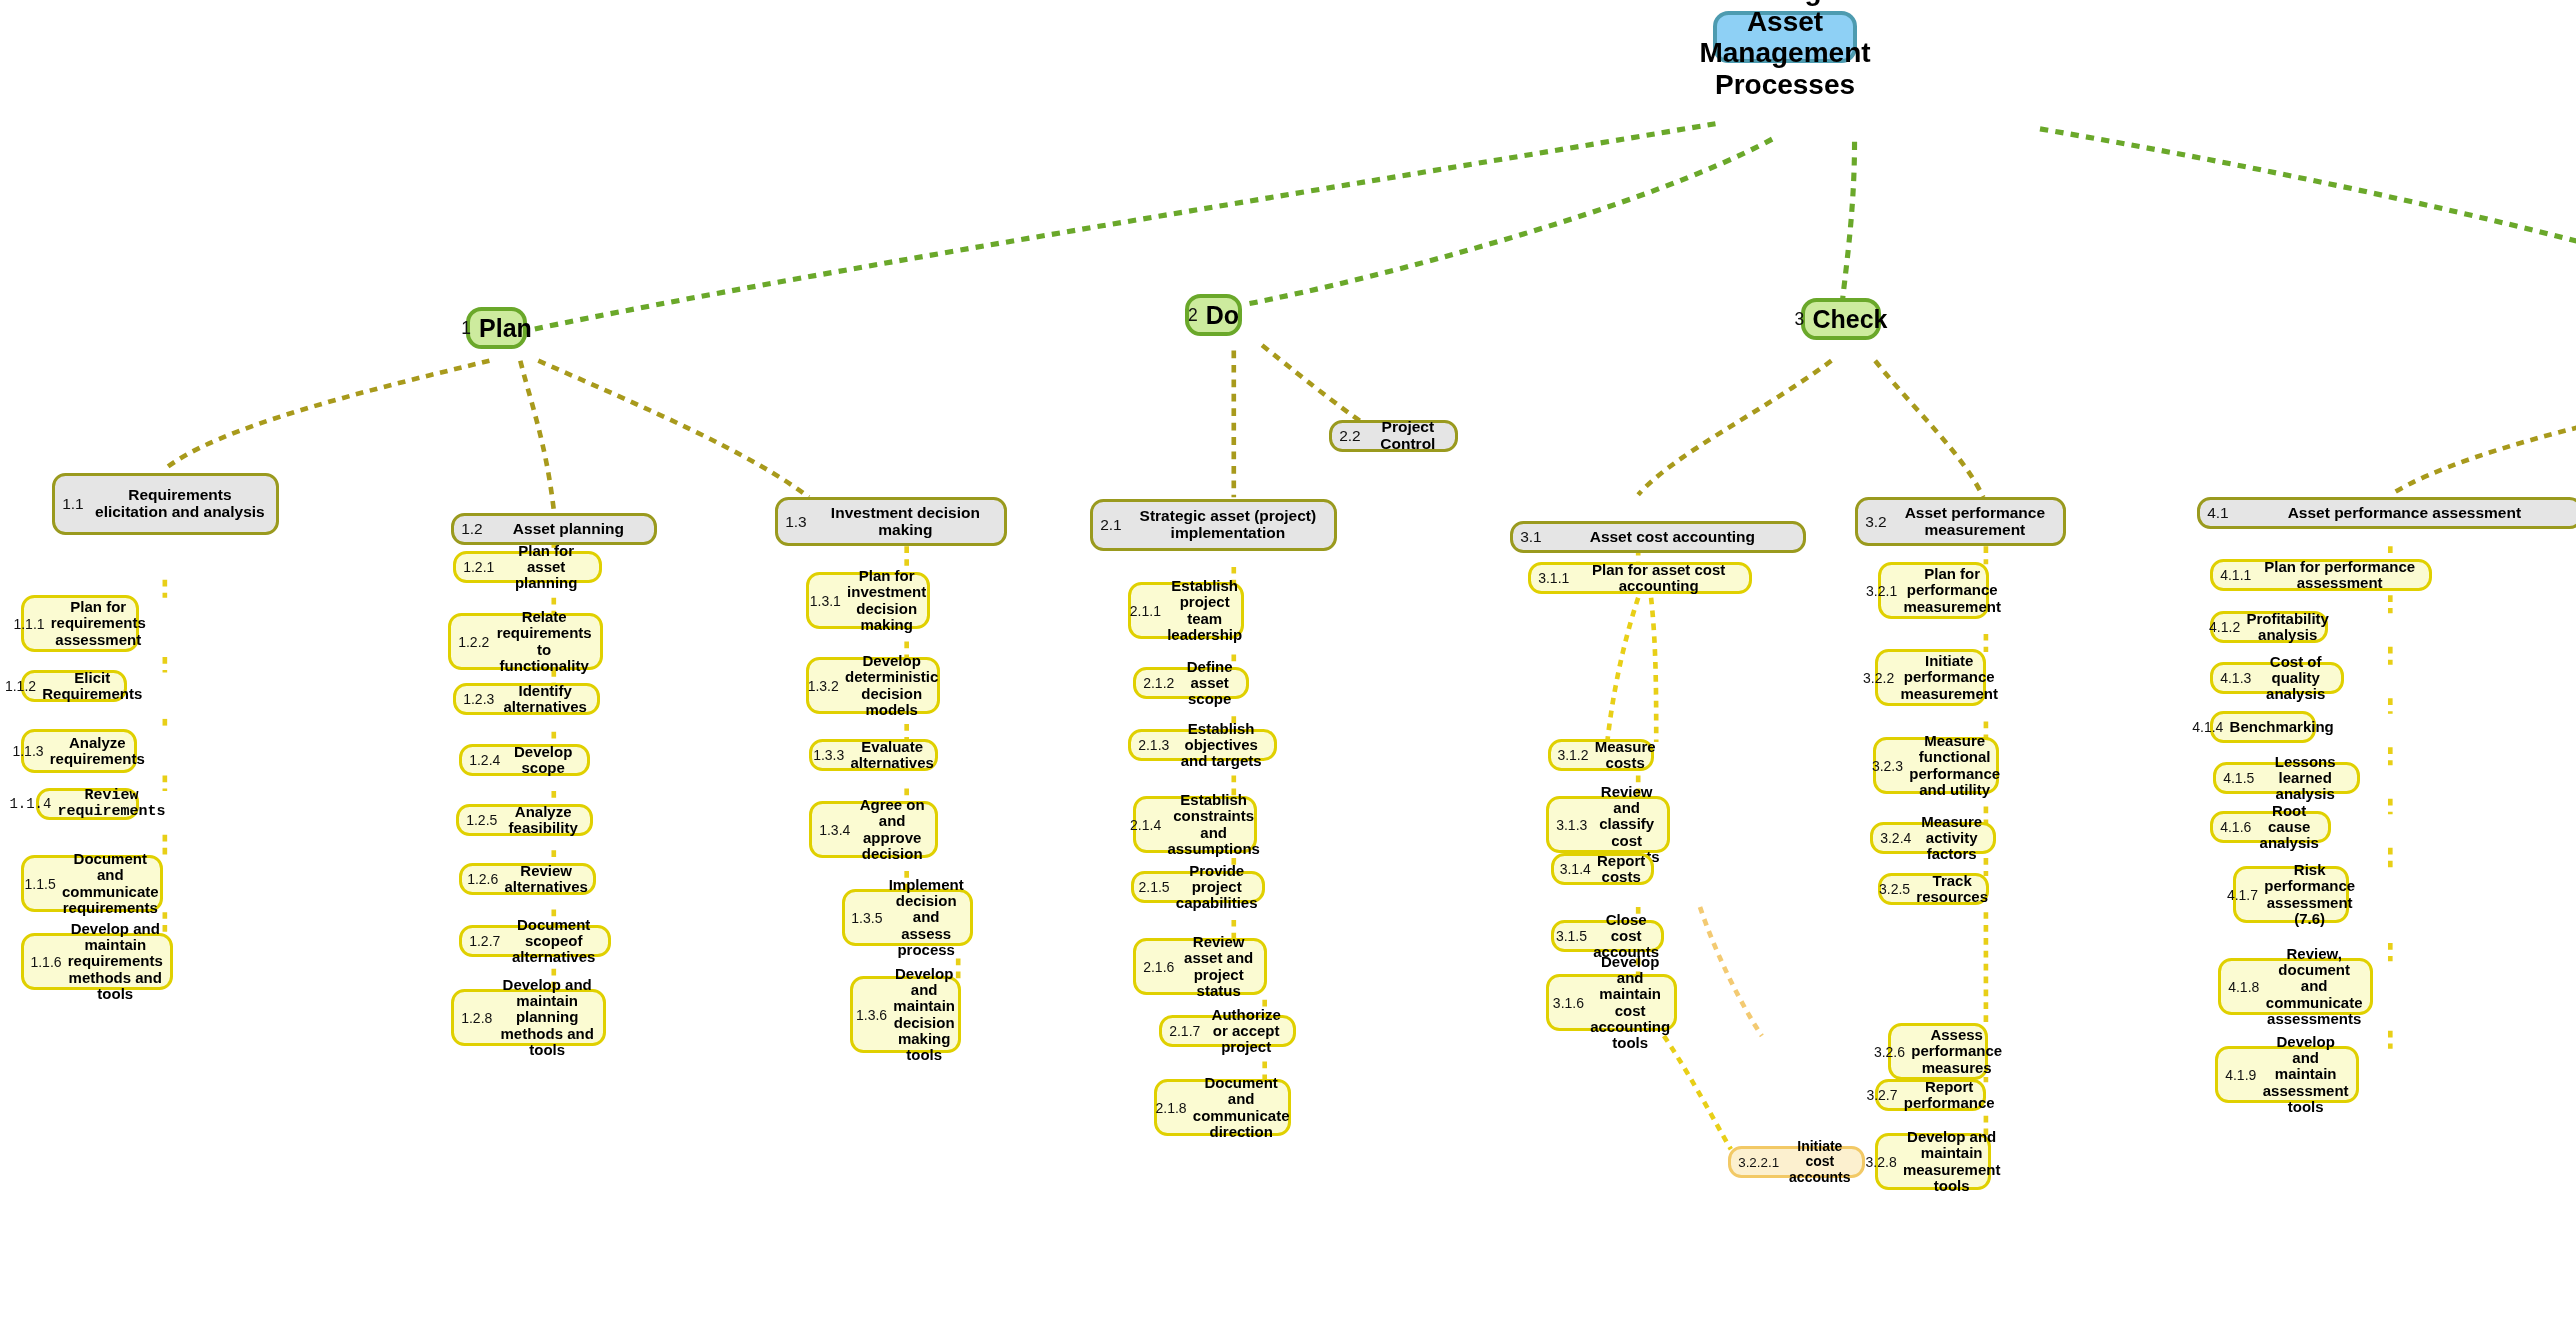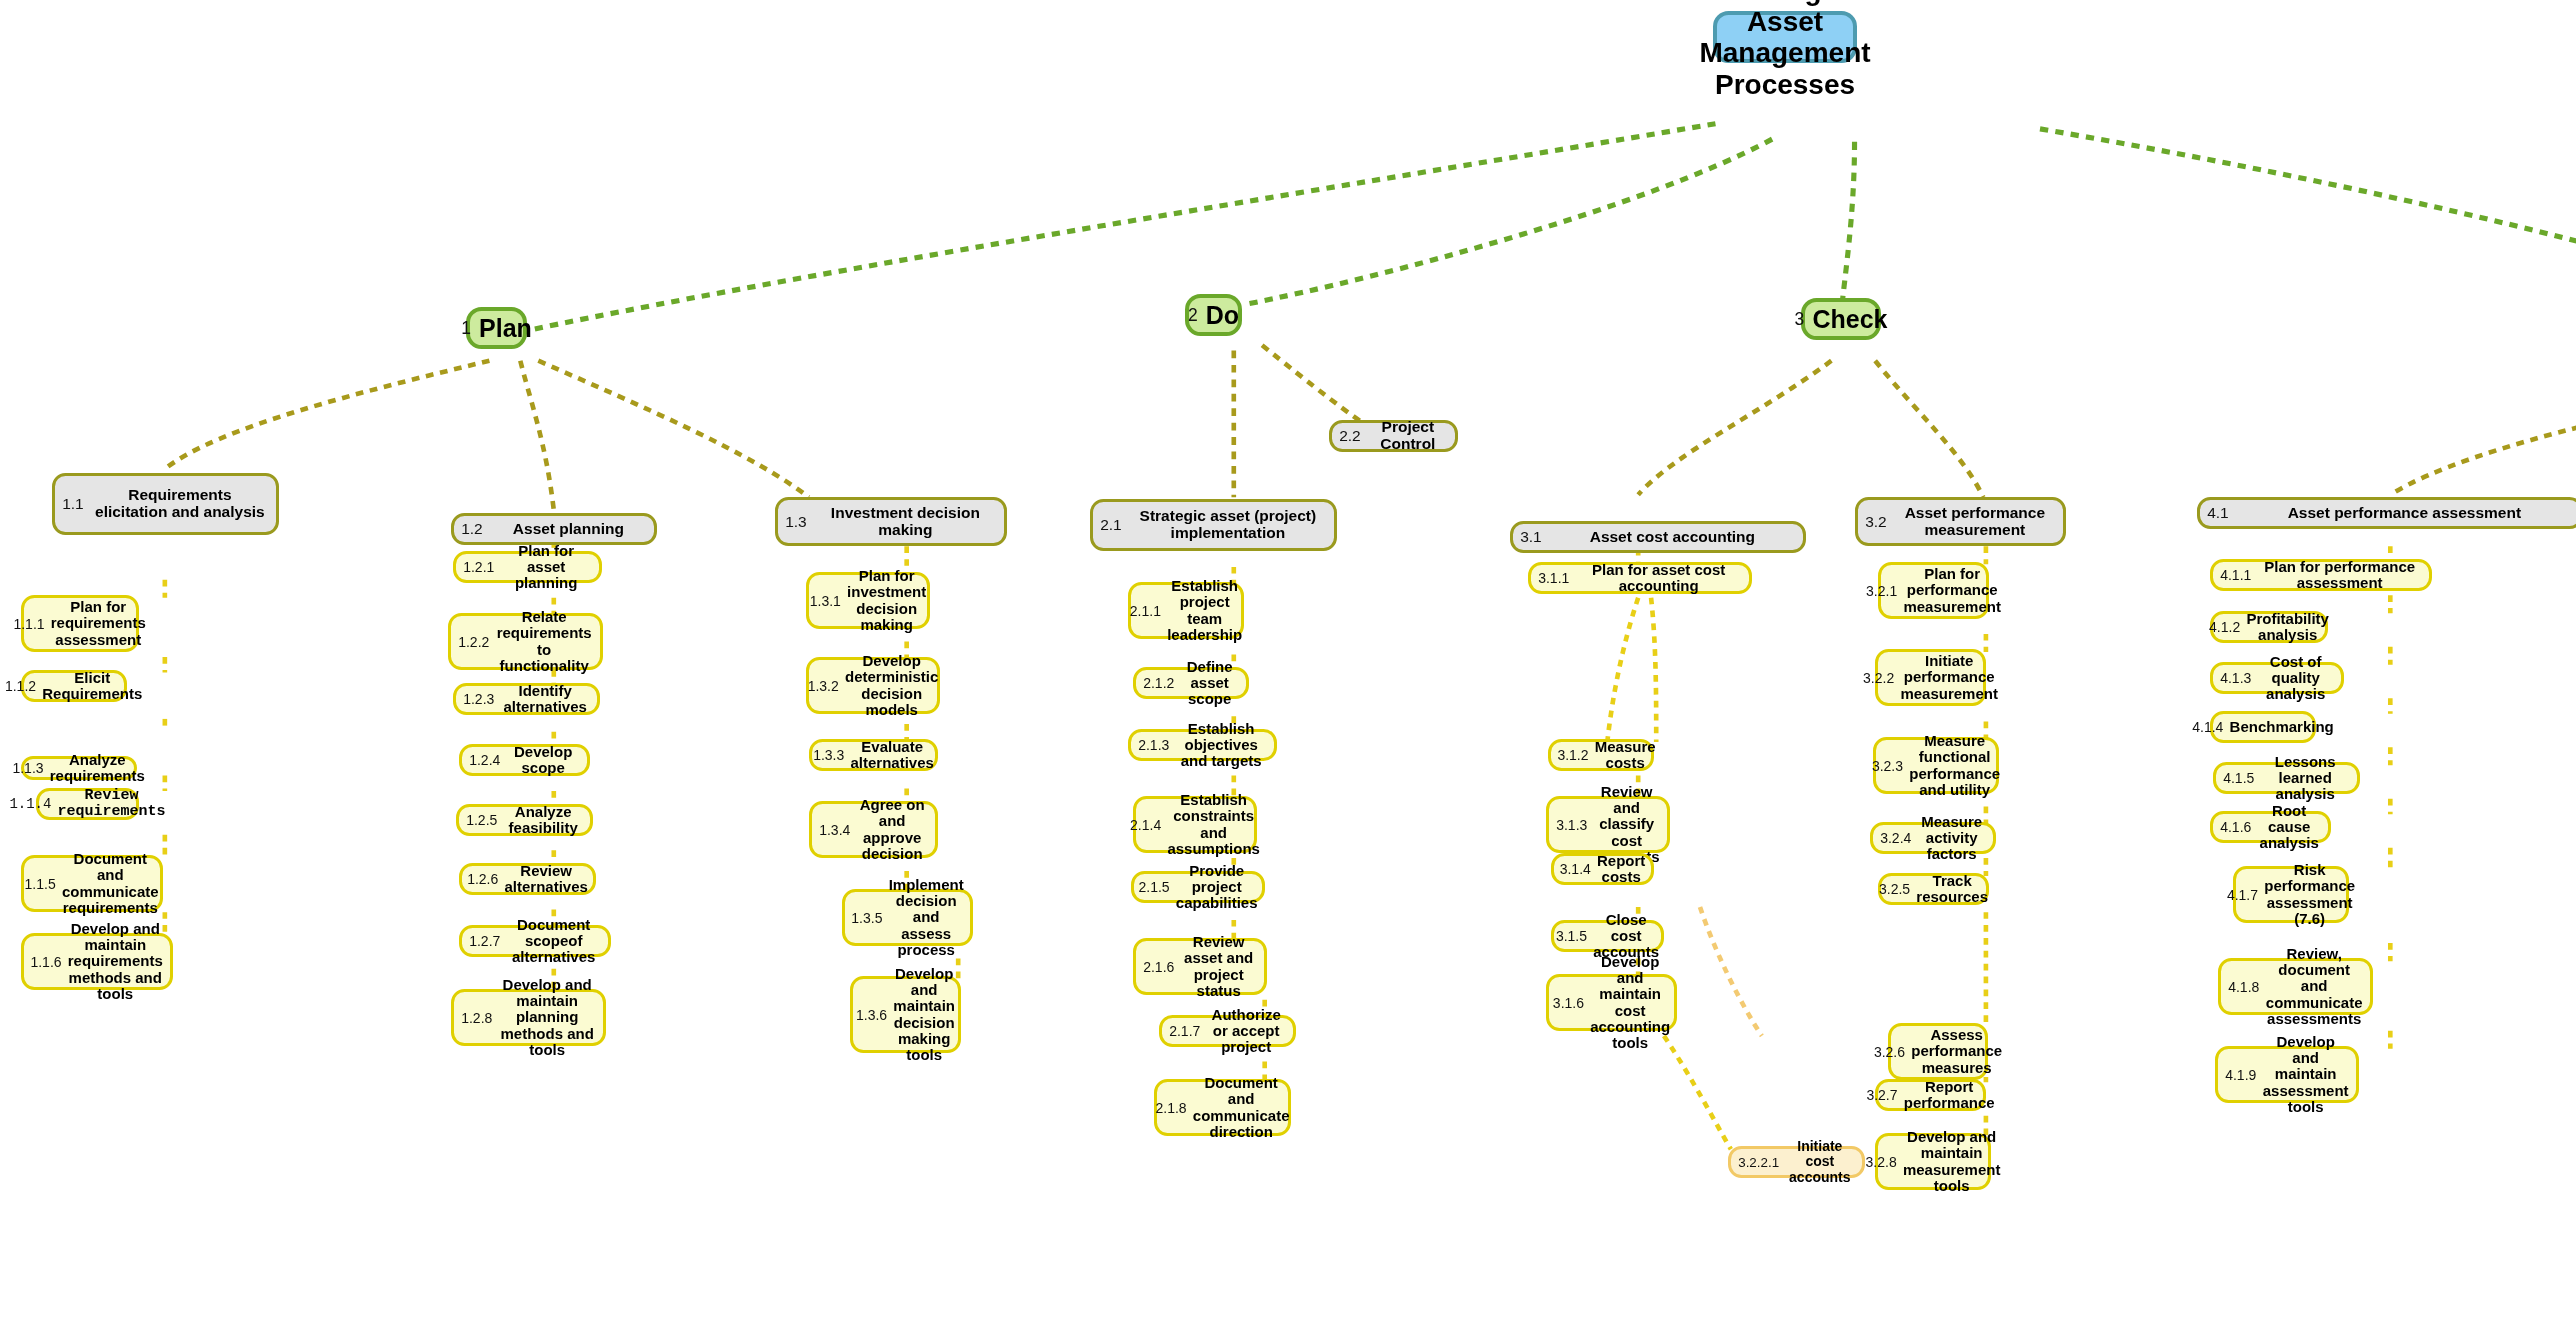--- a/index.html
+++ b/index.html
@@ -258,21 +258,21 @@
           <span class="num">1.1.1</span>
           <span class="lbl">Plan for requirements assessment</span>
         </div>
       </div>
       <div class="node n-l3" style="left: 20.6px; top: 670px; width: 106px; height: 32px;">
         <div class="inner">
           <span class="num">1.1.2</span>
           <span class="lbl">Elicit Requirements</span>
         </div>
       </div>
-      <div class="node n-l3" style="left: 20.6px; top: 729px; width: 116px; height: 24px; margin-top: 27px;">
+      <div class="node n-l3" style="left: 20.6px; top: 729px; width: 116px; height: 44px;">
         <div class="inner">
           <span class="num">1.1.3</span>
           <span class="lbl">Analyze requirements</span>
         </div>
       </div>
       <div class="node n-l3" style="left: 36px; top: 788px; width: 103px; height: 32px; font-family: Liberation Mono, monospace;">
         <div class="inner">
           <span class="num">1.1.4</span>
           <span class="lbl">Review requirements</span>
         </div>

